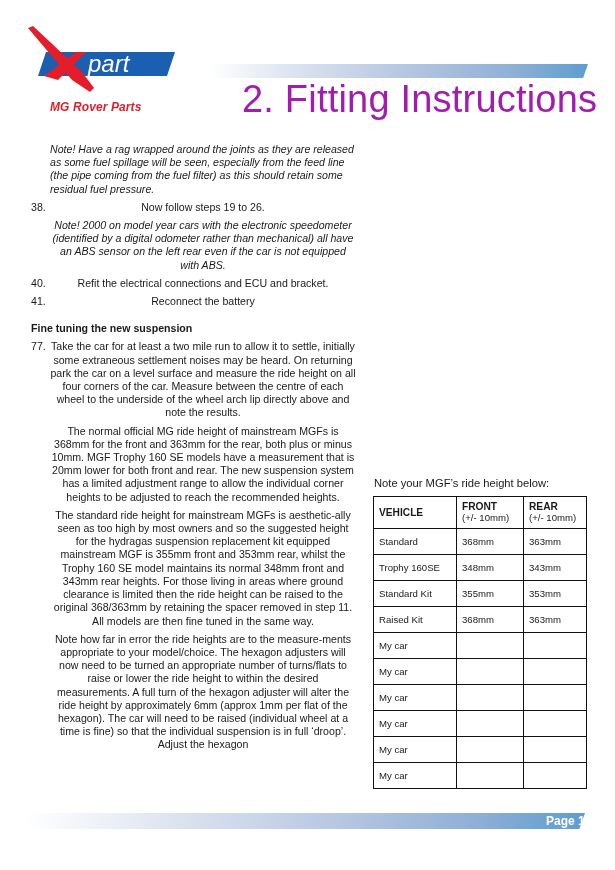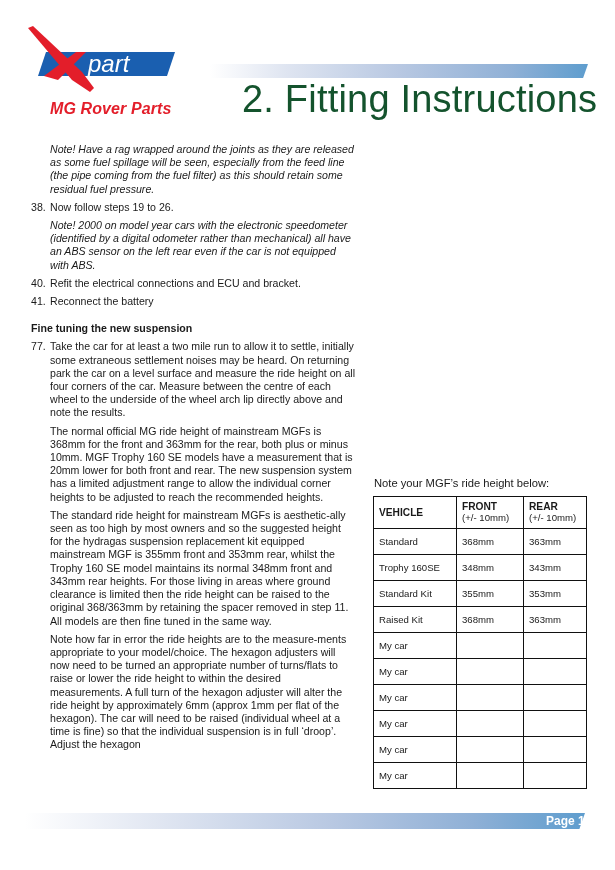--- a/index.html
+++ b/index.html
@@ -1,36 +1,36 @@
 <!DOCTYPE html>
 <html><head>
 <meta charset="utf-8">
 <style>
   html, body { margin:0; padding:0; background:#ffffff; }
   body { width:615px; height:870px; position:relative; overflow:hidden; font-family:"Liberation Sans", sans-serif; color:#1a1a1a; }
 
   
   .logo { position:absolute; left:20px; top:22px; width:170px; height:100px; }
   .logo svg { position:absolute; left:0; top:0; }
-  .logo-sub { position:absolute; left:30px; top:78px; font-style:italic; font-weight:bold; font-size:16px; color:#e31e2a; letter-spacing:0.1px; white-space:nowrap; }
+  .logo-sub { position:absolute; left:30px; top:78px; font-style:italic; font-weight:bold; font-size:12px; color:#e31e2a; letter-spacing:0.1px; white-space:nowrap; }
 
   
   .header-bar { position:absolute; left:210px; top:64px; width:378px; height:14px;
     background:linear-gradient(to right, #ffffff 0%, #dfe5f1 20%, #b8c8e2 50%, #8fb0d6 80%, #5e9dce 100%);
     clip-path:polygon(0 0, 100% 0, 98.7% 100%, 0 100%); }
-  .page-title { position:absolute; left:242px; top:78px; font-size:38px; color:#14532d; white-space:nowrap; letter-spacing:0.2px; }
+  .page-title { position:absolute; left:242px; top:78px; font-size:38px; color:#a21caf; white-space:nowrap; letter-spacing:0.2px; }
 
   
   .content { position:absolute; left:31px; top:143px; width:325px; font-size:10.6px; line-height:13.2px; }
   .para { margin:0 0 5px 19px; }
   .note { font-style:italic; }
   .step { display:flex; margin:0 0 5px 0; }
   .step-num { width:19px; flex:0 0 19px; }
   .step-body { flex:1; }
-  .step-body p { margin:0 0 5px 0; }
+  .step-body p { margin:0 0 5px 0;text-align:center; }
   .step-body p:last-child { margin-bottom:0; }
   .section-heading { font-weight:bold; margin:14px 0 5px 0; }
 
   
   .table-caption { position:absolute; left:374px; top:477px; font-weight:normal; font-size:11.2px; white-space:nowrap;text-align:center; }
   table.ride { position:absolute; left:373px; top:496px; width:214px; border-collapse:collapse; font-size:9.6px;padding-left:44px; }
   table.ride td, table.ride th { border:1.4px solid #111; padding:0 5px; text-align:left; vertical-align:middle; height:25px; font-weight:normal; }
   table.ride th { height:31px; }
   table.ride th .h-main { font-weight:bold; font-size:10.2px; display:block; line-height:11px; }
   table.ride th .h-sub { display:block; font-size:9.6px; line-height:12px; }

